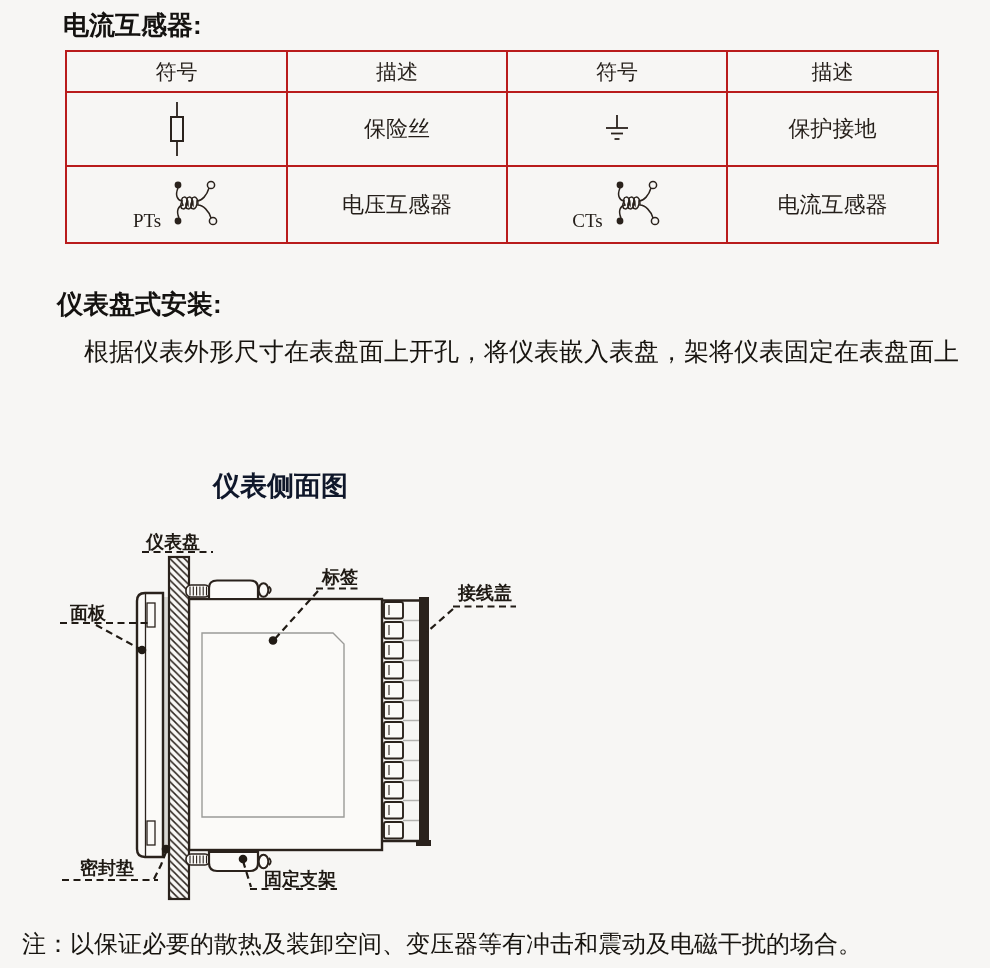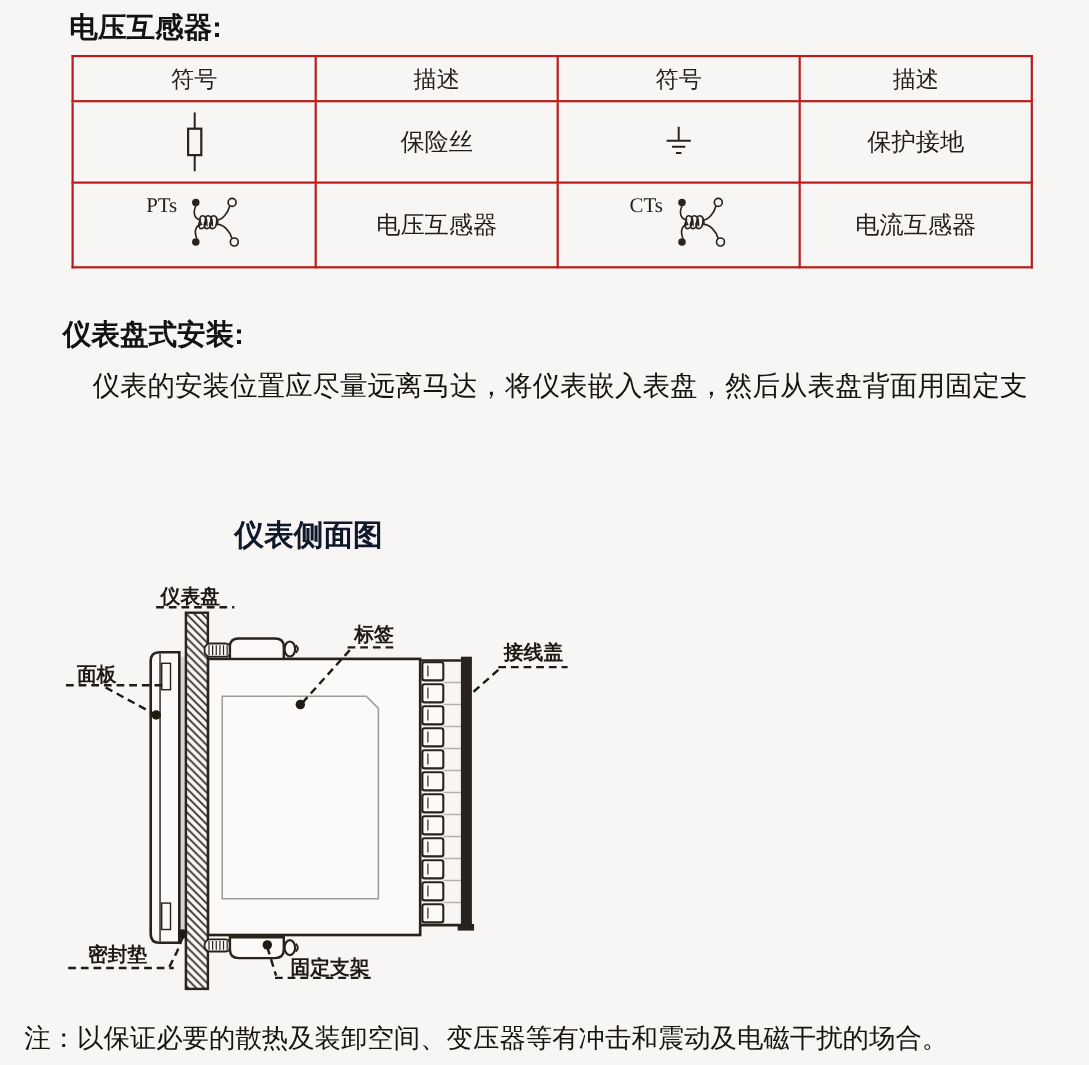--- a/index.html
+++ b/index.html
@@ -7,33 +7,33 @@
        font-family:"Liberation Sans",sans-serif;color:#1c1814;overflow:hidden;}
   .abs{position:absolute;}
   .h-bold{font-weight:bold;font-size:26px;color:#141210;}
   
   table.sym{border-collapse:collapse;table-layout:fixed;background:transparent;
             border:2.5px solid #2f2822;}
   table.sym td,table.sym th{border:2px solid #b91c1c;text-align:center;vertical-align:middle;
             font-family:"Liberation Serif",serif;font-weight:normal;color:#241e19;padding:0;}
   table.sym th{font-size:21px;height:39px;}
   td.cell-desc{font-size:22px;}
-  .symcell{display:flex;align-items:flex-start;justify-content:center;gap:9px;}
+  .symcell{display:flex;align-items:flex-end;justify-content:center;gap:9px;}
   .pfx{font-family:"Liberation Serif",serif;font-size:19px;color:#241e19;}
   
   .para-line{white-space:nowrap;font-size:25px;line-height:30px;color:#17140f;}
   .indent{padding-left:63px;}
   .diagram-title{font-family:"Liberation Serif",serif;font-weight:bold;font-size:27px;color:#0f172a;}
   .note{font-size:24px;color:#17140f;white-space:nowrap;}
   svg text.dlabel{font-family:"Liberation Sans",sans-serif;font-size:18px;font-weight:600;fill:#1f1a14;}
 </style>
 </head>
 <body>
 
-<div class="abs h-bold" style="left:63px;top:8px;">电压互感器:</div>
+<div class="abs h-bold" style="left:63px;top:8px;">电流互感器:</div>
 
 <table class="sym abs" style="left:65px;top:50px;width:872px;">
   <colgroup>
     <col style="width:221px">
       <col style="width:220px">
       <col style="width:220px">
       <col style="width:211px">
   </colgroup>
   <tbody>
       <tr>
@@ -97,21 +97,21 @@
       </span>
     </td>
     <td class="cell-desc">电流互感器</td>
   </tr>
 </tbody>
   </table>
 
 <div class="abs h-bold" style="left:57px;top:287px;">仪表盘式安装:</div>
 
 <div class="abs" style="left:21px;top:336px;width:965px;">
-  <div class="para-line indent">仪表的安装位置应尽量远离马达，将仪表嵌入表盘，然后从表盘背面用固定支</div>
+  <div class="para-line indent">根据仪表外形尺寸在表盘面上开孔，将仪表嵌入表盘，架将仪表固定在表盘面上</div>
 </div>
 
 <div class="abs diagram-title" style="left:213px;top:468px;">仪表侧面图</div>
 
 <svg class="abs" style="left:40px;top:515px;" width="520" height="400" viewBox="0 0 520 400">
   <defs>
     <pattern id="hatch" width="7.2" height="7.2" patternUnits="userSpaceOnUse">
       <rect width="7.2" height="7.2" fill="#f9f8f6"></rect>
       <path d="M-2,-2 l11.2,11.2 M-2,5.2 l4,4 M5.2,-2 l4,4" stroke="#2a221c" stroke-width="1.5"></path>
     </pattern>

